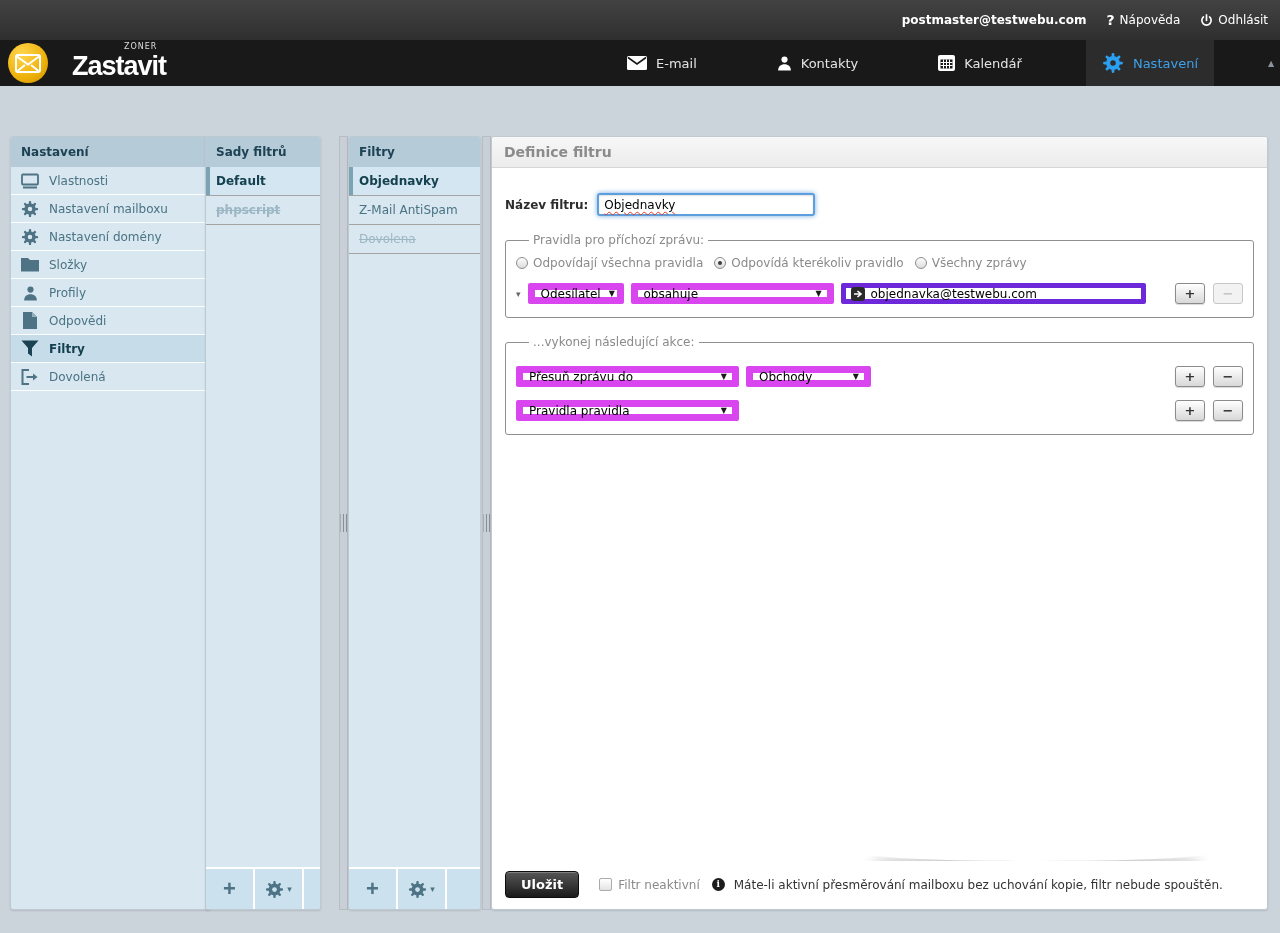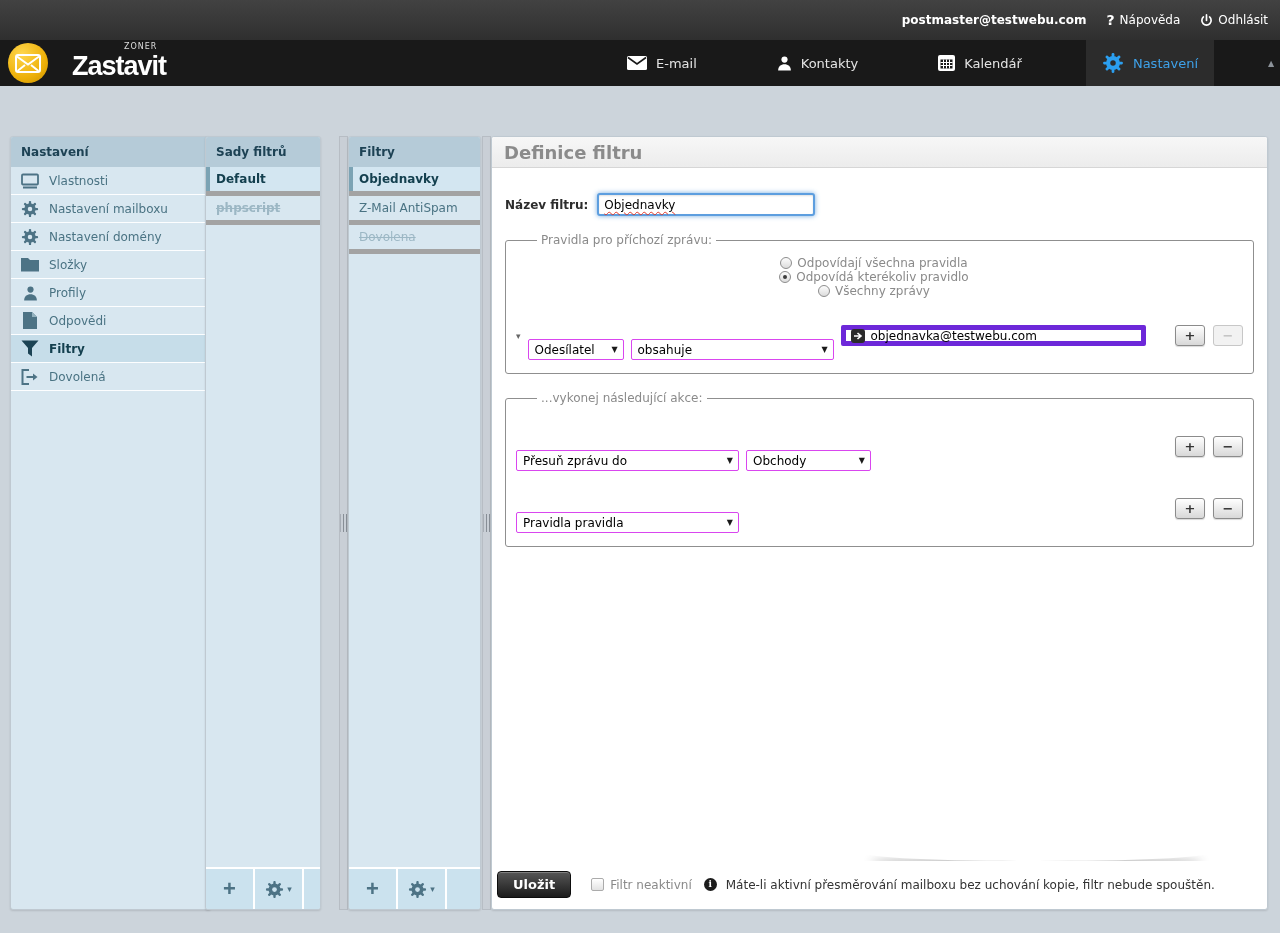--- a/index.html
+++ b/index.html
@@ -36,21 +36,21 @@
   .col3 { left:348px; width:133px; }
   .col-header { height:30px; line-height:30px; padding-left:10px; background:#b5cbd8;
     color:#1d4254; font-weight:bold; font-size:12px; }
 
   .menu-item { height:28px; display:flex; align-items:center; gap:9px; padding-left:9px;
     background:#d8e7f0; border-bottom:1px solid #fdfeff; color:#4a7383; cursor:pointer; }
   .menu-item.selected { background:#c6dde9; color:#14404f; font-weight:bold; }
   .mi-icon { width:20px; display:flex; justify-content:center; align-items:center; }
 
   .list-item { height:29px; display:flex; align-items:center; padding-left:10px;
-    background:#d8e7f0; border-bottom:5px solid #a3a3a3; color:#4a7383; cursor:pointer; }
+    background:#d8e7f0; border-bottom:1px solid #a3a3a3; color:#4a7383; cursor:pointer; }
   .list-item.selected { background:#d3e6f1; color:#14404f; font-weight:bold; box-shadow:inset 4px 0 0 #7ba3b4; }
   .list-item.inactive { color:#9cb7c4; text-decoration:line-through; }
   .list-item.inactive.bold { font-weight:bold; }
 
   .col-footer { position:absolute; left:0; right:0; bottom:0; height:42px; background:#cbe2ee;
     border-top:2px solid #fff; display:flex; }
   .foot-btn { width:49px; border:none; border-right:2px solid #fff; background:transparent;
     display:flex; align-items:center; justify-content:center; gap:3px; color:#4d7385; cursor:pointer; }
   .plus-glyph { font-size:22px; font-weight:bold; line-height:1; color:#4d7385; }
   .gear-caret { font-size:9px; color:#4d7385; }
@@ -58,61 +58,61 @@
   .splitter { position:absolute; top:136px; height:774px; width:9px; background:#c9cfd6;
     border:1px solid #b7bdc4; cursor:col-resize; }
   .sp1 { left:339px; } .sp2 { left:482px; }
   .splitter::after { content:""; position:absolute; top:50%; left:50%; width:7px; height:18px;
     transform:translate(-50%,-50%);
     background:repeating-linear-gradient(90deg,#878e96 0 1px, rgba(0,0,0,0) 1px 3px); }
 
   
   .main-panel { left:491px; width:777px; background:#fff; }
   .main-header { height:31px; line-height:31px; background:linear-gradient(#f7f7f7,#ececec);
-    border-bottom:1px solid #d6d6d6; color:#8b8b8b; font-weight:bold; font-size:18px; padding-left:12px; }
+    border-bottom:1px solid #d6d6d6; color:#8b8b8b; font-weight:bold; font-size:14px; padding-left:12px; }
   .main-body { padding:0 13px; }
 
   .name-row { display:flex; align-items:center; margin-top:25px; }
   .name-row label { font-weight:bold; color:#2d2d2d; margin-right:9px; }
   .text-input { display:inline-flex; align-items:center; width:218px; height:23px;
     border:2px solid #5d9edf; border-radius:3px; background:#fff; padding:0 5px;
     box-shadow:0 0 5px rgba(90,155,220,.85), inset 0 1px 2px rgba(0,0,0,.12); cursor:text; }
   .squiggle { text-decoration:underline; text-decoration-style:wavy; text-decoration-color:#e2392b;
     text-decoration-thickness:1px; text-underline-offset:2px; }
 
   .fs { border:1px solid #8f8f8f; border-radius:3px; padding:4px 10px 13px; margin-top:17px; }
-  .fs legend { color:#8a8a8a; font-size:12px; padding:0 4px; margin-left:21px; }
-
-  .radio-row { display:flex; align-items:center; margin-top:5px;flex-direction:column; }
+  .fs legend { color:#8a8a8a; font-size:12px; padding:0 4px; margin-left:13px; }
+
+  .radio-row { display:flex; align-items:center; margin-top:5px; }
   .radio-opt { display:inline-flex; align-items:center; gap:5px; color:#8a8a8a; margin-right:11px; cursor:pointer; }
   .radio { width:12px; height:12px; border-radius:50%; border:1px solid #8d8d8d;
     background:linear-gradient(#fdfdfd,#dcdcdc); position:relative; flex:none; }
   .radio.checked::after { content:""; position:absolute; left:3px; top:3px; right:3px; bottom:3px;
     border-radius:50%; background:#3d3d3d; }
 
   .rule-row { display:flex; align-items:center; gap:7px; margin-top:13px; }
   .row-caret { color:#666; font-size:9px; cursor:pointer; }
   .select { display:inline-flex; align-items:center; justify-content:space-between; height:21px;
-    background:#fff; border:1px solid #d946ef; border-radius:2px; padding:0 5px 0 6px;
-    font-size:12px; color:#000; cursor:pointer; flex:none;margin-top:28px; }
+    background:#fff; border:7px solid #d946ef; border-radius:2px; padding:0 5px 0 6px;
+    font-size:12px; color:#000; cursor:pointer; flex:none; }
   .sel-arrow { font-size:8px; color:#1a1a1a; margin-left:8px; }
   .w-field { width:96px; } .w-op { width:203px; } .w-action { width:223px; } .w-target { width:125px;text-align:right; }
   .value-box { display:inline-flex; align-items:center; gap:6px; height:21px; width:305px;
     border:5px solid #6d28d9; border-radius:2px; background:#fff; padding:0 5px; cursor:text; }
   .row-btns { margin-left:auto; display:flex; gap:8px; }
   .mini-btn { width:30px; height:21px; border:1px solid #8b8b8b; border-radius:3px;
     background:linear-gradient(#ffffff,#d8d8d8); font-family:"DejaVu Sans", sans-serif;
     font-weight:bold; font-size:13px; line-height:17px; color:#333; text-align:center;
     box-shadow:0 1px 1px rgba(0,0,0,.15); cursor:pointer; }
   .mini-btn.disabled { color:#c3c3c3; border-color:#c7c7c7; background:#f2f2f2; box-shadow:none; cursor:default; }
 
   .footer-shadow { position:absolute; bottom:48px; left:372px; width:345px; height:16px;
     border-radius:50%; box-shadow:0 9px 8px -5px rgba(0,0,0,.45); pointer-events:none; }
   .main-footer { position:absolute; left:1px; right:1px; bottom:1px; height:47px; background:#fff;
-    display:flex; align-items:center; gap:9px; padding:0 4px; border-radius:0 0 3px 3px; }
+    display:flex; align-items:center; gap:9px; padding:0 12px; border-radius:0 0 3px 3px; }
   .save-btn { background:linear-gradient(#565656,#1b1b1b); border:1px solid #0d0d0d; border-radius:4px;
     color:#fff; font-family:"DejaVu Sans", sans-serif; font-weight:bold; font-size:13px;
     padding:5px 15px; box-shadow:inset 0 1px 0 rgba(255,255,255,.25); cursor:pointer; }
   .chk-wrap { display:inline-flex; align-items:center; gap:6px; margin-left:11px; cursor:pointer; }
   .checkbox { width:13px; height:13px; border:1px solid #ababab; border-radius:2px;
     background:linear-gradient(#fff,#e3e3e3); flex:none; }
   .chk-label { color:#8a8a8a; }
   .info-icon { width:13px; height:13px; border-radius:50%; background:#1c1c1c; color:#fff;
     font:bold 9px/13px "DejaVu Serif", serif; text-align:center; flex:none; margin-left:3px; }
   .info-text { color:#333; }

